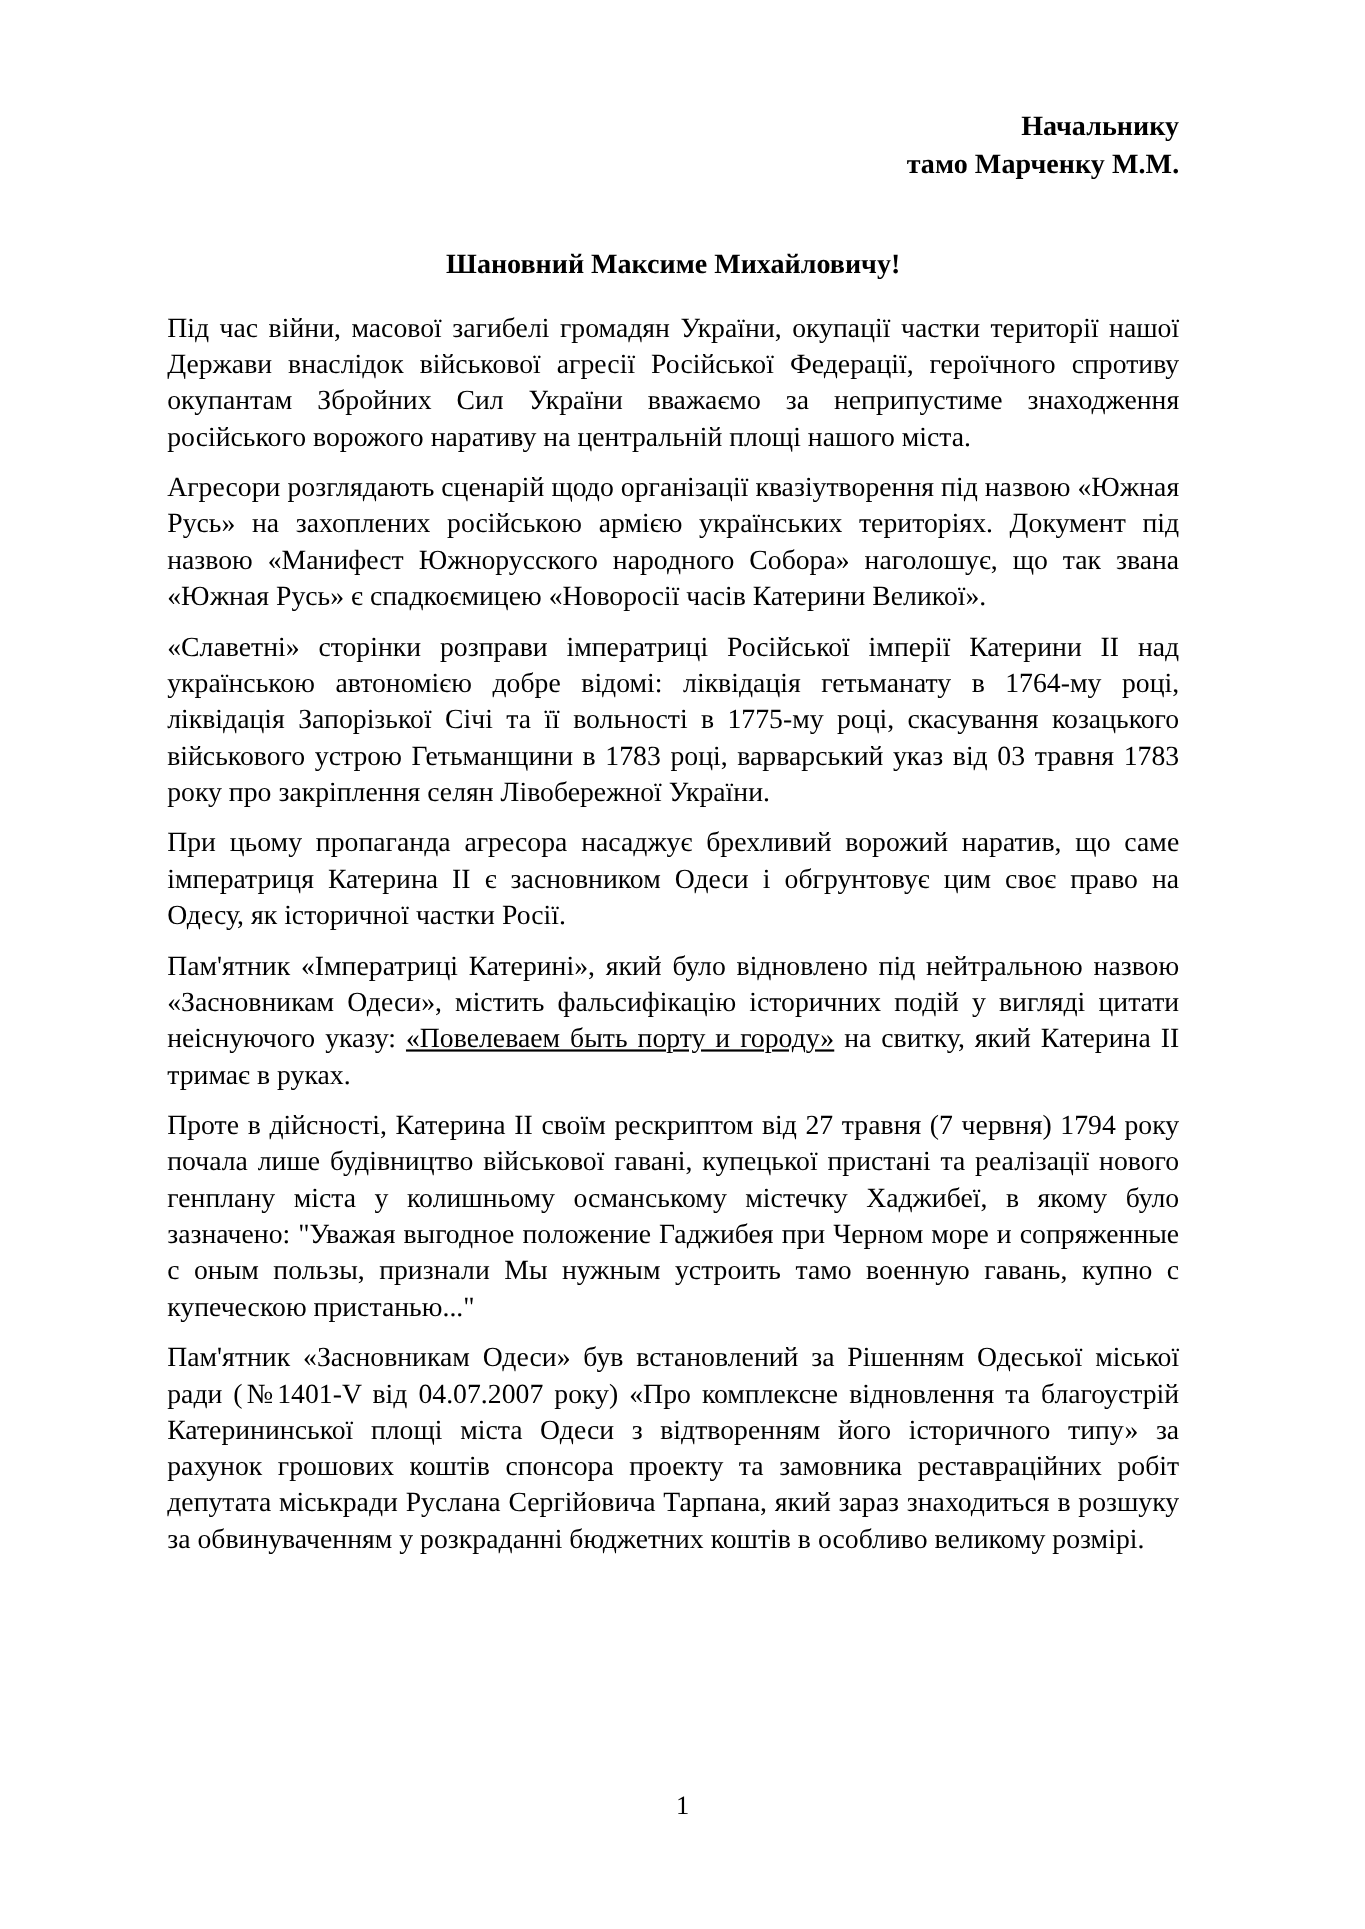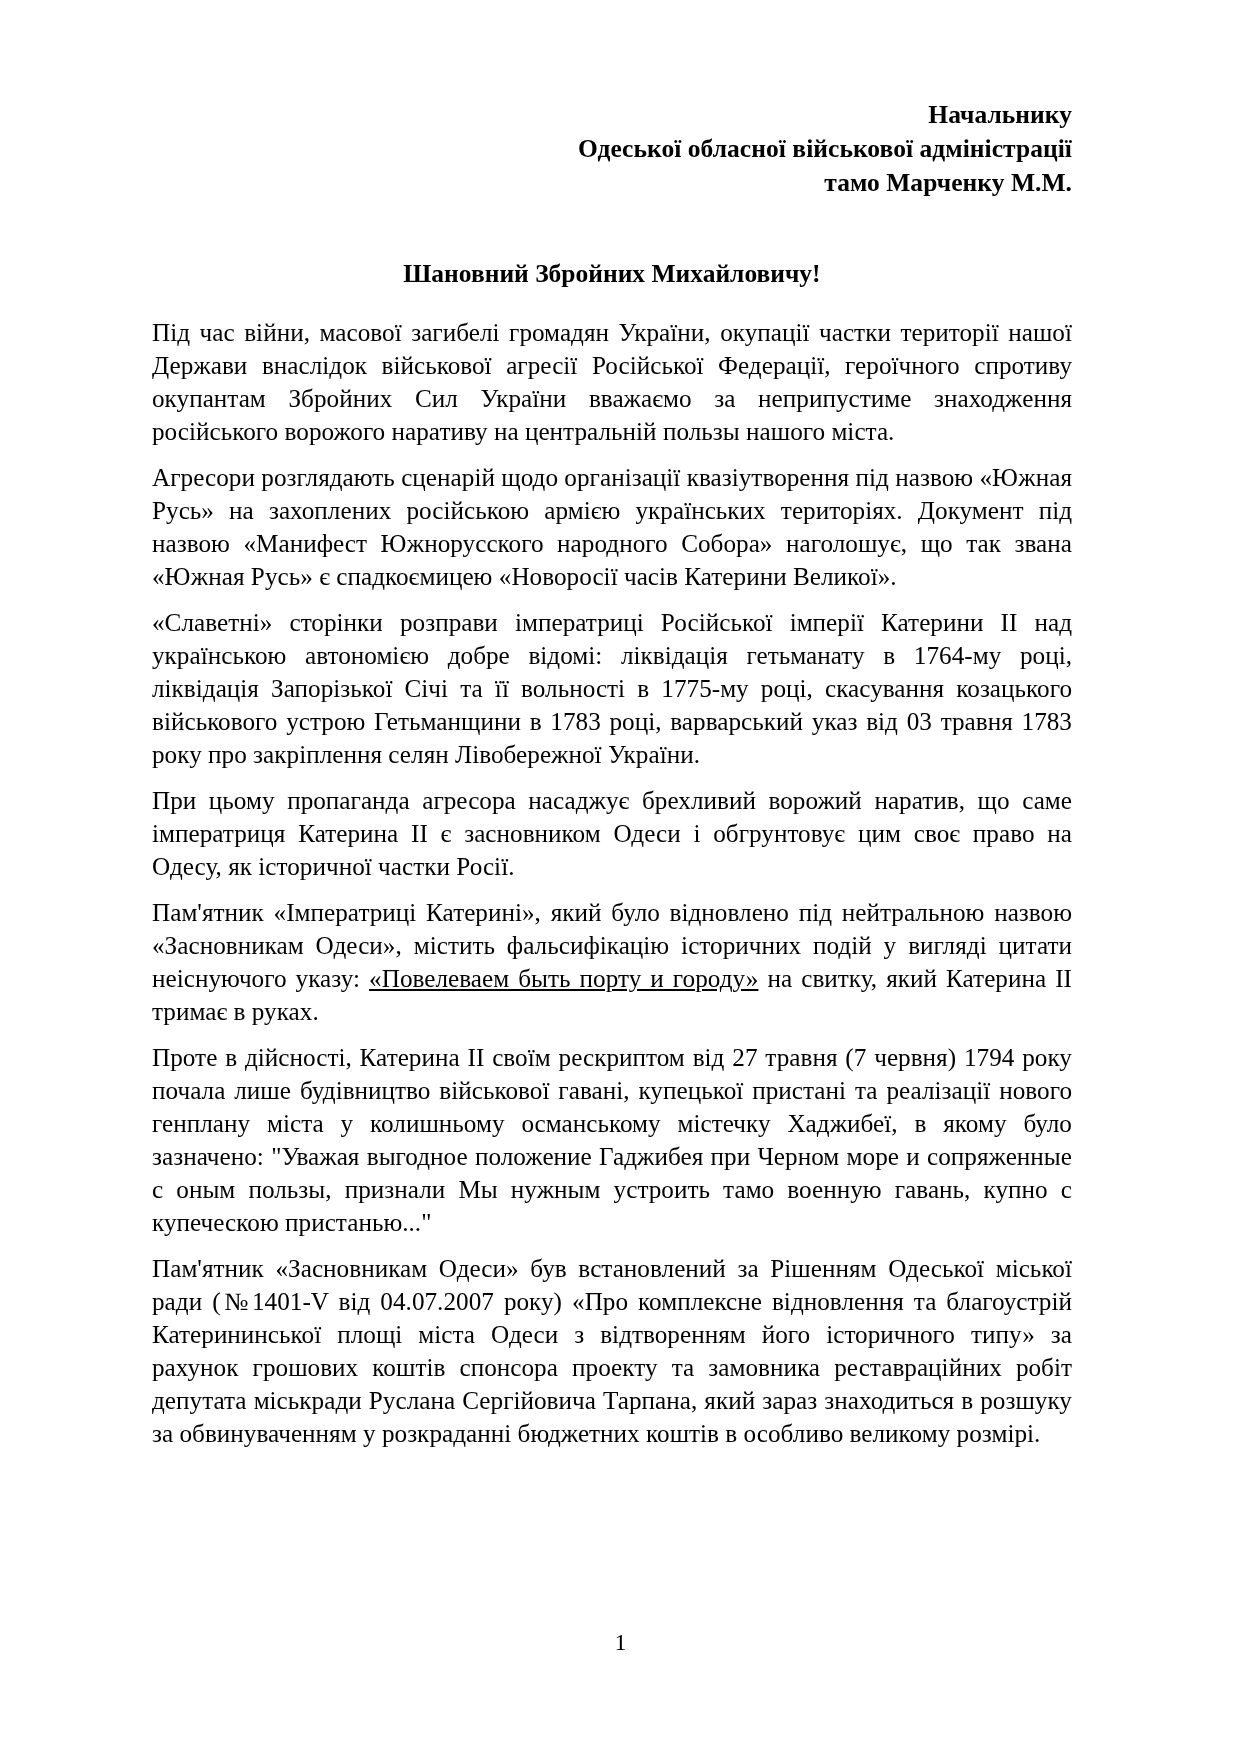--- a/index.html
+++ b/index.html
@@ -74,27 +74,26 @@
 </style>
 </head>
 <body>
 
 <div class="page">
 
   <div class="content">
 
     <div class="addressee">
       <div>Начальнику</div>
-      <div>Одеської обласної військової адміністрації</div>
       <div>тамо Марченку М.М.</div>
     </div>
 
-    <div class="greeting">Шановний Збройних Михайловичу!</div>
+    <div class="greeting">Шановний Максиме Михайловичу!</div>
 
-    <p class="body-par">Під час війни, масової загибелі громадян України, окупації частки території нашої Держави внаслідок військової агресії Російської Федерації, героїчного спротиву окупантам Збройних Сил України вважаємо за неприпустиме знаходження російського ворожого наративу на центральній пользы нашого міста.</p>
+    <p class="body-par">Під час війни, масової загибелі громадян України, окупації частки території нашої Держави внаслідок військової агресії Російської Федерації, героїчного спротиву окупантам Збройних Сил України вважаємо за неприпустиме знаходження російського ворожого наративу на центральній площі нашого міста.</p>
     <p class="body-par">Агресори розглядають сценарій щодо організації квазіутворення під назвою «Южная Русь» на захоплених російською армією українських територіях. Документ під назвою «Манифест Южнорусского народного Собора» наголошує, що так звана «Южная Русь» є спадкоємицею «Новоросії часів Катерини Великої».</p>
     <p class="body-par">«Славетні» сторінки розправи імператриці Російської імперії Катерини II над українською автономією добре відомі: ліквідація гетьманату в 1764-му році, ліквідація Запорізької Січі та її вольності в 1775-му році, скасування козацького військового устрою Гетьманщини в 1783 році, варварський указ від 03 травня 1783 року про закріплення селян Лівобережної України.</p>
     <p class="body-par">При цьому пропаганда агресора насаджує брехливий ворожий наратив, що саме імператриця Катерина II є засновником Одеси і обгрунтовує цим своє право на Одесу, як історичної частки Росії.</p>
 
     <p class="body-par"><span>Пам'ятник «Імператриці Катерині», який було відновлено під нейтральною назвою «Засновникам Одеси», містить фальсифікацію історичних подій у вигляді цитати неіснуючого указу: </span><span class="u-quote">«Повелеваем быть порту и городу»</span><span> на свитку, який Катерина II тримає в руках.</span></p>
 
     <p class="body-par">Проте в дійсності, Катерина II своїм рескриптом від 27 травня (7 червня) 1794 року почала лише будівництво військової гавані, купецької пристані та реалізації нового генплану міста у колишньому османському містечку Хаджибеї, в якому було зазначено: "Уважая выгодное положение Гаджибея при Черном море и сопряженные с оным пользы, признали Мы нужным устроить тамо военную гавань, купно с купеческою пристанью..."</p>
     <p class="body-par">Пам'ятник «Засновникам Одеси» був встановлений за Рішенням Одеської міської ради (№1401-V від 04.07.2007 року) «Про комплексне відновлення та благоустрій Катерининської площі міста Одеси з відтворенням його історичного типу» за рахунок грошових коштів спонсора проекту та замовника реставраційних робіт  депутата міськради Руслана Сергійовича Тарпана, який зараз знаходиться в розшуку за обвинуваченням у розкраданні бюджетних коштів в особливо великому розмірі.</p>
 
   </div>

